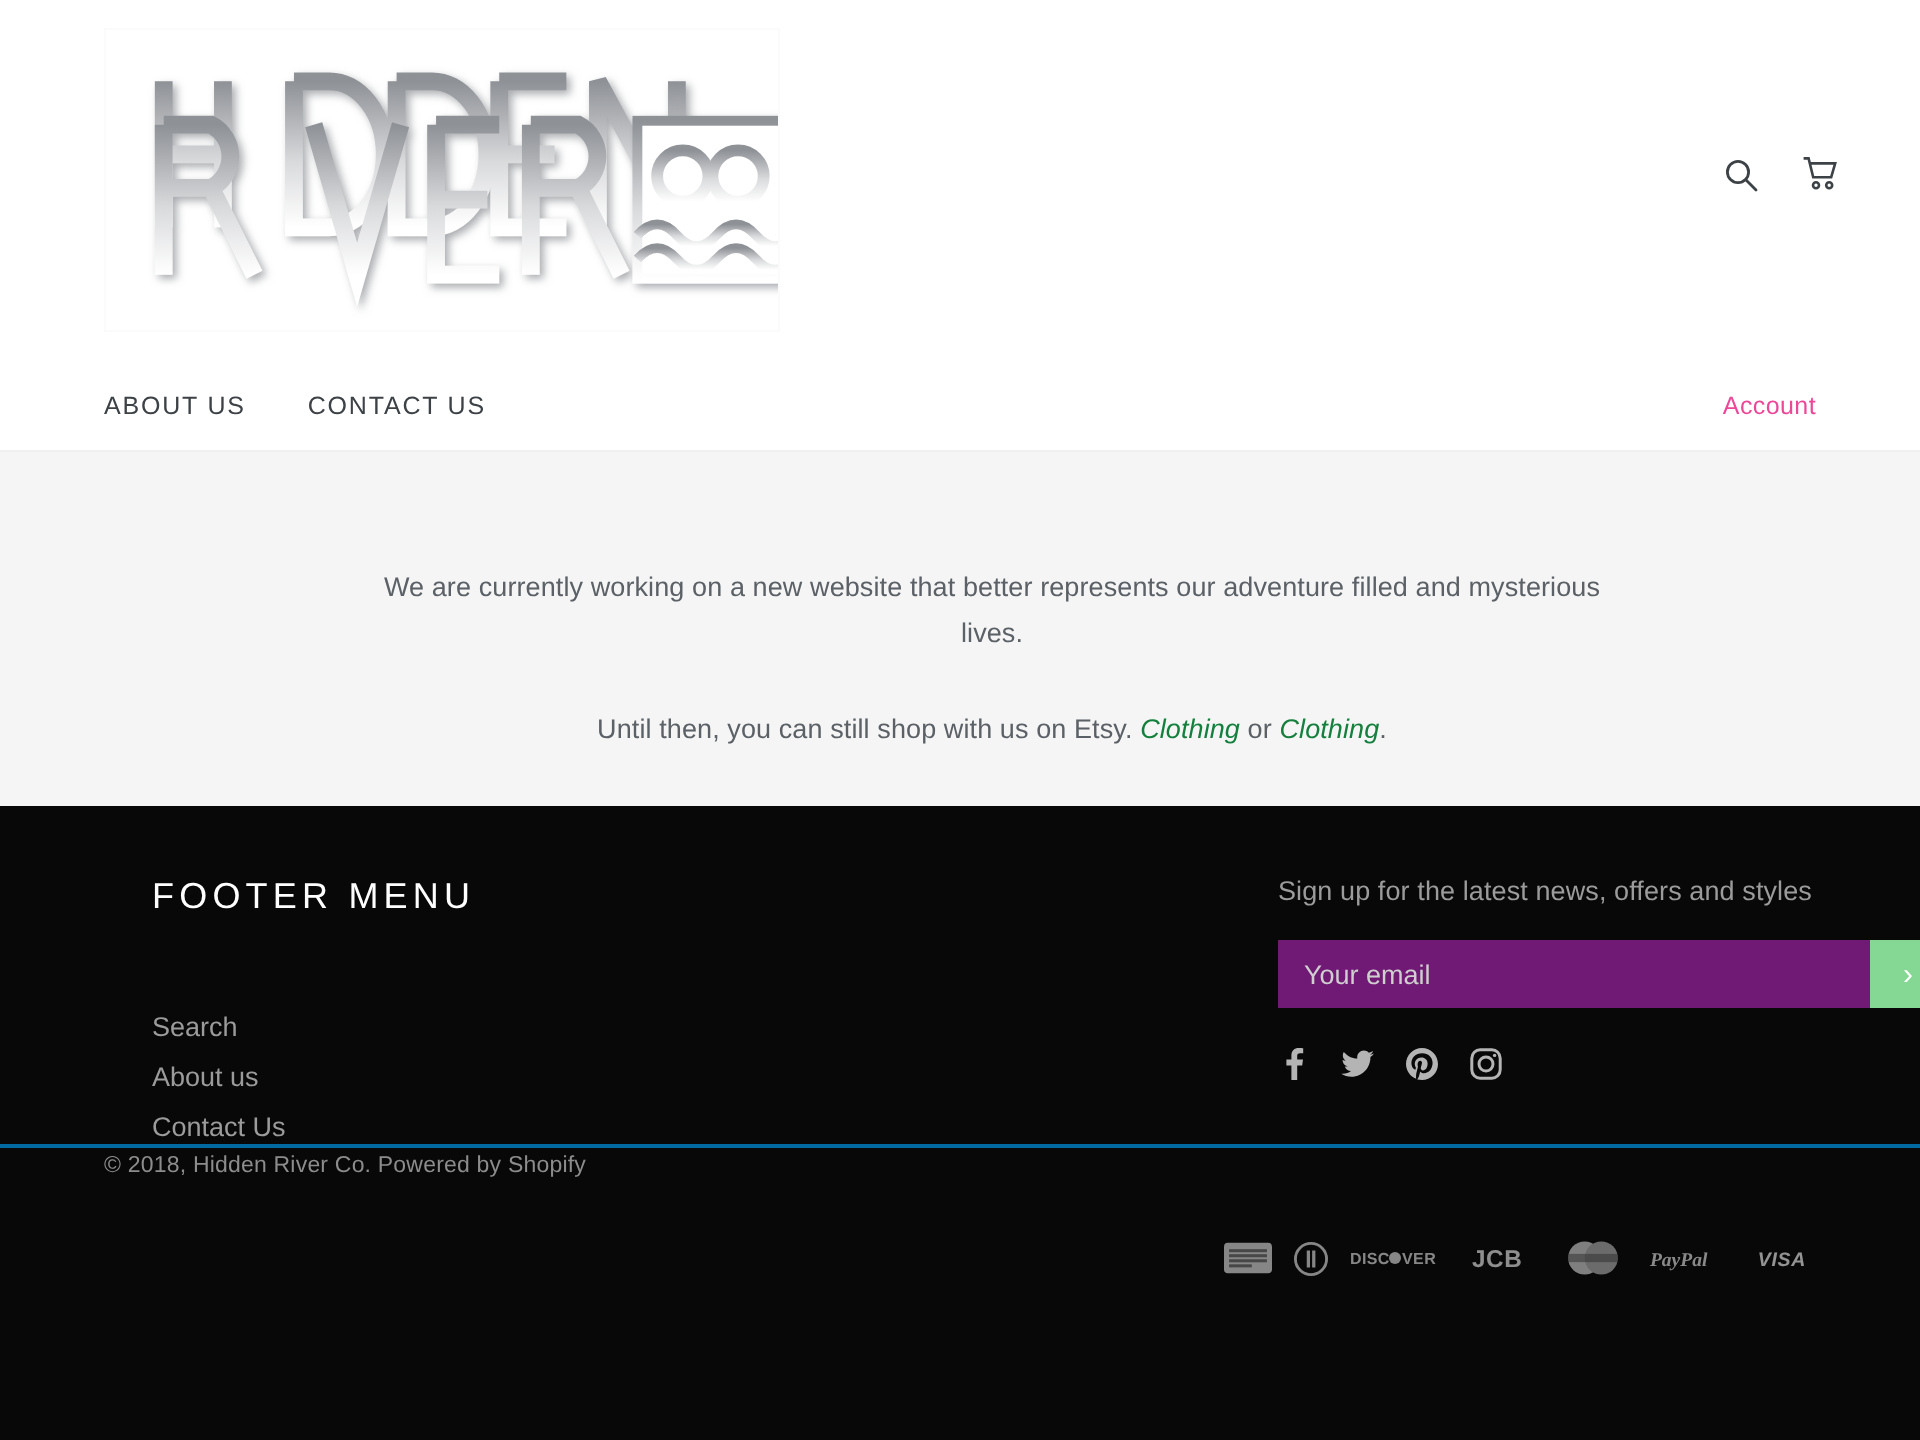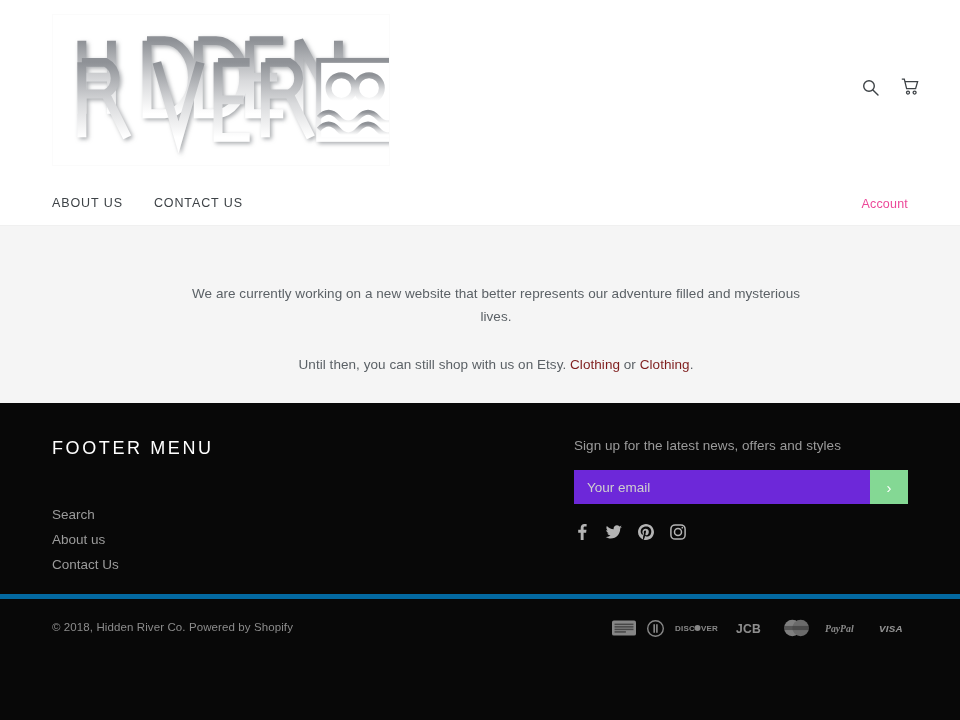--- a/index.html
+++ b/index.html
@@ -85,34 +85,36 @@
   }
   .main-inner { max-width: 640px; margin: 0 auto; }
   .main-p {
     font-size: 13.5px;
     line-height: 23px;
     color: #5b6166;
     letter-spacing: 0.05px;
   }
   .main-p + .main-p { margin-top: 25px; }
   .accent-link {
-    color: #7f1d1d;
+    color: #15803d;
     text-decoration: none;
     cursor: pointer;
+    font-style: italic;
   }
 
   
   .footer {
     background: #080808;
     height: 317px;
     position: relative;
   }
   .footer-cols {
     display: flex;
-    padding: 35px 52px 0 52px;
+    padding: 35px 52px 0 76px;
+    gap: 41px;
   }
   .fcol-menu { width: 522px; flex: none; }
   .fcol-news { flex: 1; }
 
   .ftitle {
     font-size: 18px;
     letter-spacing: 2.6px;
     color: #ffffff;
     text-transform: uppercase;
     font-weight: 400;
@@ -133,21 +135,21 @@
   .news-sub {
     font-size: 13.5px;
     color: #9b9b9b;
     margin-bottom: 17px;
     letter-spacing: 0.05px;
   }
 
   .news-form { display: flex; width: 334px; height: 34px; }
   .news-input {
     flex: 1;
-    background: #6d28d9;
+    background: #701a75;
     border: none;
     outline: none;
     color: #e4e4e4;
     font-size: 13.5px;
     font-family: "Liberation Sans", sans-serif;
     padding: 0 13px;
   }
   .news-input::placeholder { color: #cfcfcf; opacity: 1; }
   .news-btn {
     width: 38px;
@@ -167,37 +169,37 @@
   .socials { display: flex; align-items: center; gap: 16px; margin-top: 20px; }
   .sicon { color: #b4b4b4; cursor: pointer; display: block; }
   .sicon svg { display: block; }
 
   
   .fbottom {
     position: absolute;
     left: 0;
     right: 0;
     bottom: 0;
-    height: 126px;
-    border-top: 5px solid #0369a1;
-    padding: 20px 52px 0 52px;
+    height: 148px;
+    border-top: 2px solid #0369a1;
+    padding: 1px 52px 0 52px;
     display: flex;
     align-items: flex-start;
     justify-content: space-between;
   }
   .copyright {
     font-size: 11.5px;
     color: #8c8c8c;
     letter-spacing: 0.1px;
     line-height: 16px;
   }
   .copy-link { color: #8c8c8c; text-decoration: none; cursor: pointer; }
 
   .payments { display: flex; align-items: center; gap: 11px; }
-  .pay { display: block; opacity: 0.62; }
+  .pay { display: block; opacity: 0.62; margin-top: 45px; }
   .pay svg { display: block; }
 </style>
 </head>
 <body>
 
 <div class="page">
 
   <div class="header">
 
     <div class="logo-wrap">

